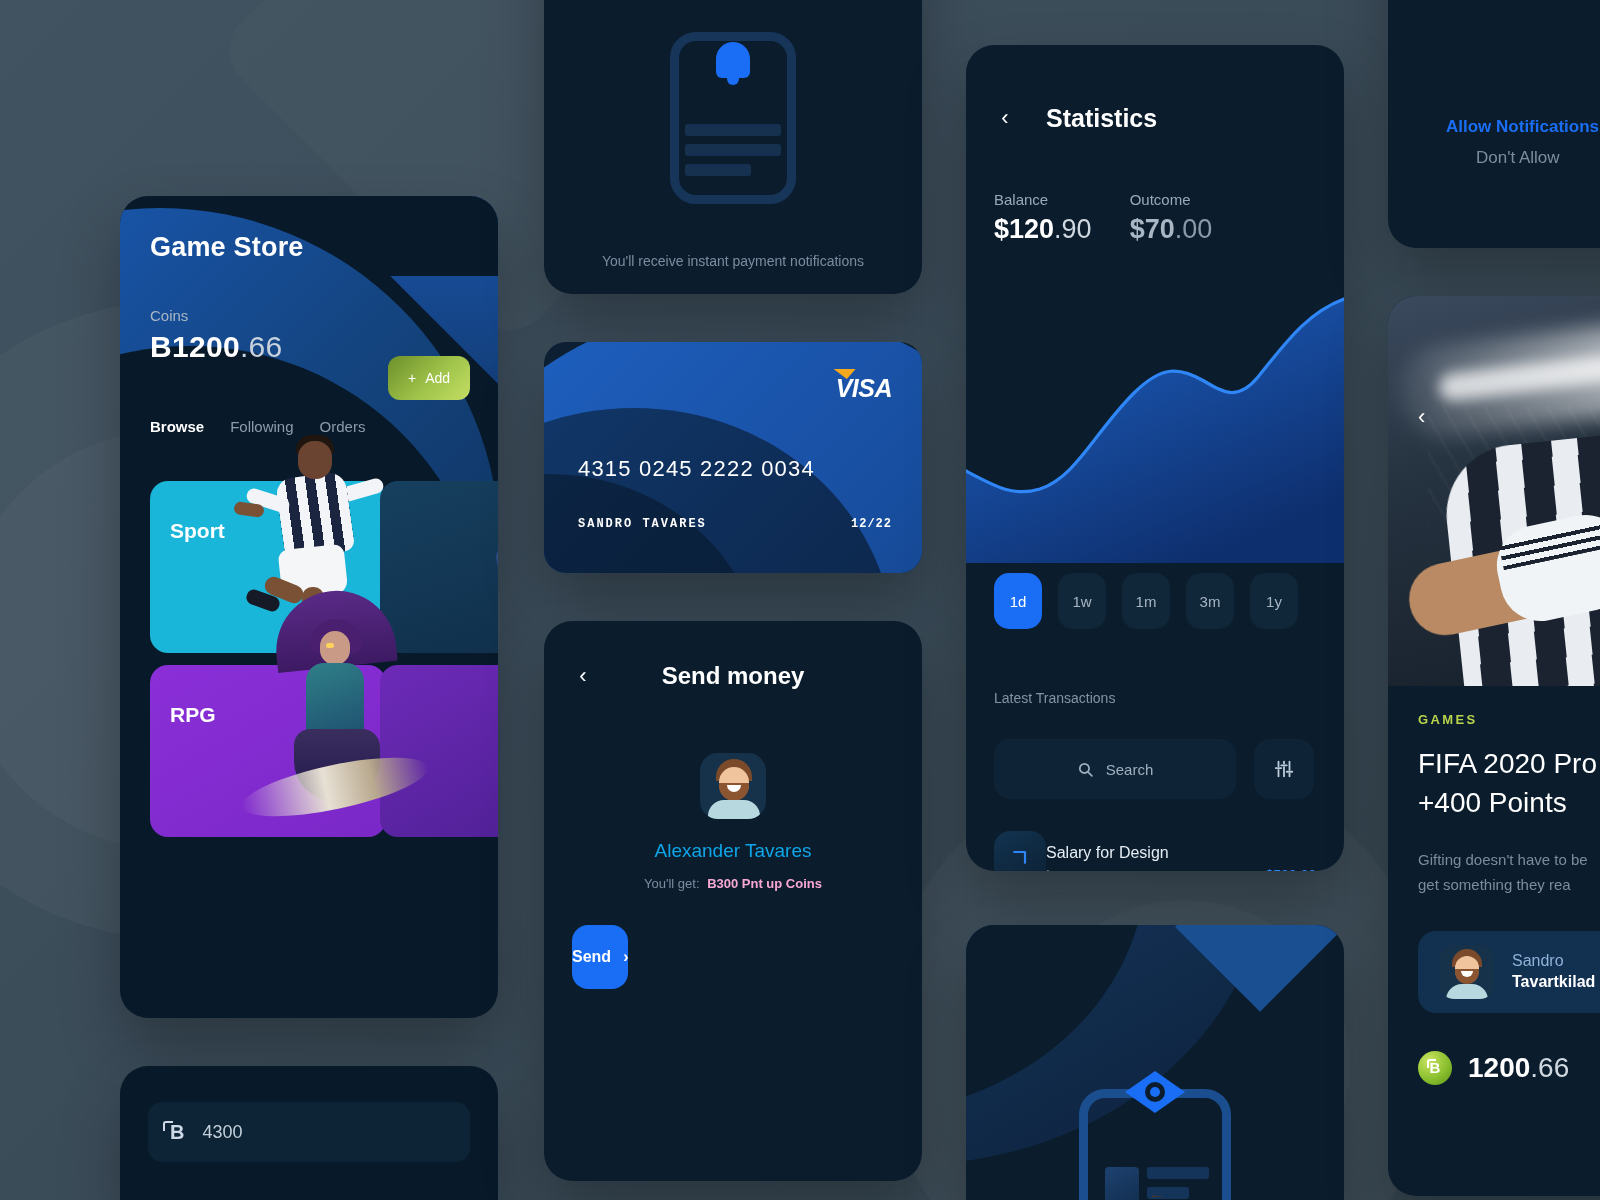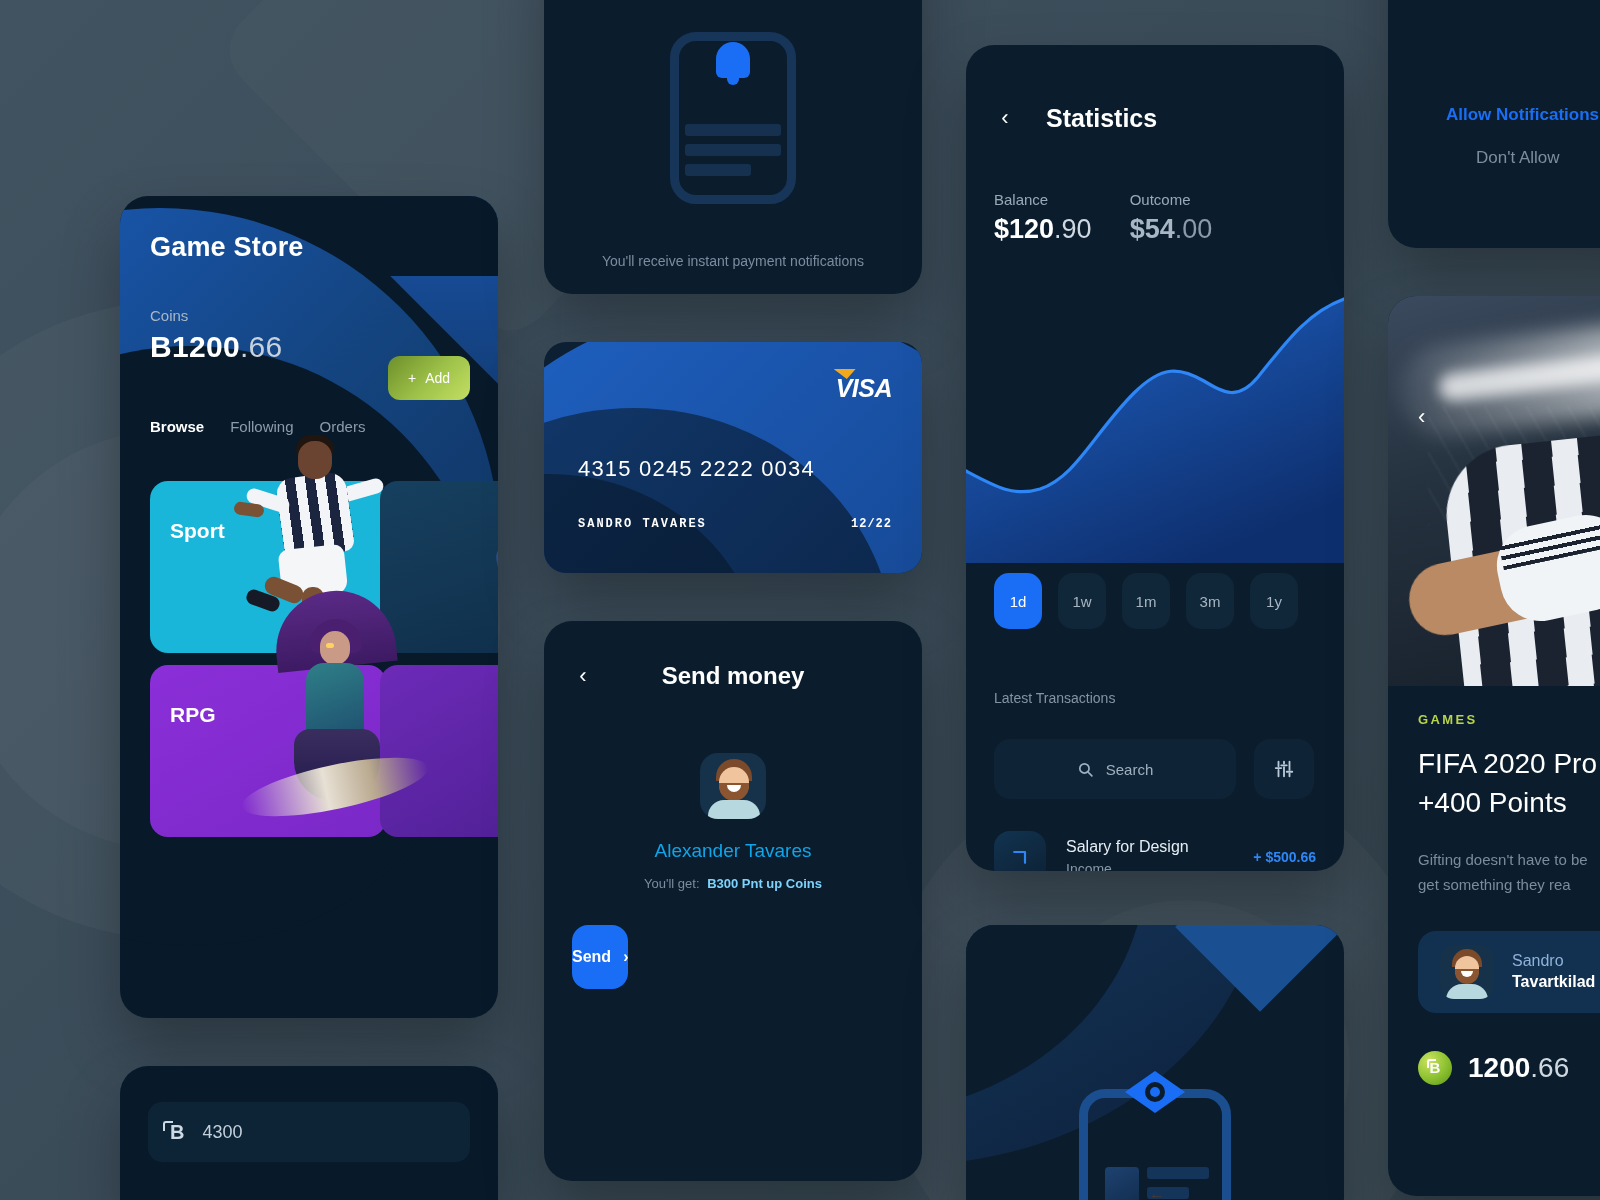--- a/index.html
+++ b/index.html
@@ -172,21 +172,21 @@
      background:#16324b; position:relative;}
   .av-hair { position:absolute; left:16px; top:6px; width:36px; height:22px; border-radius:18px 18px 0 0; background:#7a4a2a;}
   .av-face { position:absolute; left:19px; top:14px; width:30px; height:32px; border-radius:15px; background:#f0c49c;}
   .av-beard{ position:absolute; left:19px; top:30px; width:30px; height:18px; border-radius:0 0 15px 15px; background:#8a5530;}
   .av-mouth{ position:absolute; left:27px; top:32px; width:14px; height:7px; border-radius:0 0 7px 7px; background:#fff;}
   .av-body { position:absolute; left:8px; top:47px; width:52px; height:26px; border-radius:16px 16px 0 0; background:#b6d8de;}
   .sm-name { margin-top:21px; text-align:center; color:#0ea5e9; font-size:19px; }
   .sm-amount { margin-top:62px; text-align:center; color:#fff; font-size:34px; letter-spacing:.5px;}
   .sm-amount .dec { font-size:22px; }
   .sm-get { margin-top:14px; text-align:center; font-size:13px; color:#7b8ca0;}
-  .sm-get b { color:#7dd3fc; font-weight:700; margin-left:4px;}
+  .sm-get b { color:#f9a8d4; font-weight:700; margin-left:4px;}
   .sm-btn { margin: 34px 28px 0 28px; height:64px; border-radius:16px; background:#1a6ef5;
      color:#fff; font-size:16px; font-weight:700; display:flex; align-items:center; justify-content:center; gap:12px;
      border:none; cursor:pointer; font-family:inherit;}
 
   
   #stats-card { left:966px; top:45px; width:378px; height:826px; background:#0b1d2c; }
   .st-head { position:relative; height:146px; display:flex; align-items:center; padding-left:26px; }
   .st-back { width:26px; height:26px; display:flex; align-items:center; justify-content:center; color:#fff; font-size:22px; cursor:pointer;}
   .st-title { margin-left:28px; color:#fff; font-size:25px; font-weight:700;}
   .st-metrics { display:flex; gap:38px; padding: 0 0 0 28px; position:relative; z-index:3;}
@@ -198,21 +198,21 @@
   .st-graph { position:absolute; left:0; right:0; top:228px; height:290px; }
   .st-pills { position:absolute; left:28px; top:528px; display:flex; gap:16px; }
   .pill { width:48px; height:56px; border-radius:15px; background:#0f2739; color:#a7b5c3;
      display:flex; align-items:center; justify-content:center; font-size:15px; cursor:pointer;}
   .pill.active { background:#1a6ef5; color:#fff; }
   .st-lt { position:absolute; left:28px; top:645px; font-size:14px; color:#8594a4;}
   .st-search { position:absolute; left:28px; top:694px; width:242px; height:60px; border-radius:16px; background:#0e2335;
      display:flex; align-items:center; justify-content:center; gap:12px; color:#9fb0c0; font-size:15px; cursor:pointer;}
   .st-filter { position:absolute; left:288px; top:694px; width:60px; height:60px; border-radius:16px; background:#0e2335;
      display:flex; align-items:center; justify-content:center; cursor:pointer;}
-  .st-tx { position:absolute; left:28px; top:786px; right:28px; display:flex; align-items:center; gap:20px;}
+  .st-tx { position:absolute; left:28px; top:786px; right:28px; display:flex; align-items:flex-end; }
   .tx-icon { width:52px; height:52px; border-radius:16px; background: linear-gradient(150deg,#123350,#0c2134);
      display:flex; align-items:center; justify-content:center; }
   .tx-body { flex:1; }
   .tx-title { color:#e6edf4; font-size:16px;}
   .tx-sub { margin-top:5px; color:#8897a6; font-size:14px;}
   .tx-amt { color:#2f86f7; font-size:14px; font-weight:700;}
 
   
   #eye-card { left:966px; top:925px; width:378px; height:300px; background:#0b1d2c; border-radius:28px;}
   .eye-bg { position:absolute; inset:0; overflow:hidden;}
@@ -229,21 +229,21 @@
   .eye-pupil { width:20px; height:20px; border-radius:50%; background:#0b1d2c; display:flex; align-items:center; justify-content:center;}
   .eye-pupil i { width:10px; height:10px; border-radius:50%; background:#1a6ef5; display:block;}
   .eye-sq { position:absolute; left:26px; top:94px; width:34px; height:42px; border-radius:4px;
      background: linear-gradient(150deg,#1d4270,#122c4d);}
   .eye-l1 { position:absolute; left:68px; top:94px; width:62px; height:12px; border-radius:3px; background:#15345a;}
   .eye-l2 { position:absolute; left:68px; top:114px; width:42px; height:12px; border-radius:3px; background:#15345a;}
   .eye-arrow{ position:absolute; left:70px; top:112px; color:#4a3a2a; font-size:16px;}
 
   
   #perm-card { left:1388px; top:-100px; width:330px; height:348px; background:#0b1d2c; border-radius:28px;}
-  .perm-allow { position:absolute; left:58px; top:205px; color:#1a6ef5; font-size:17px; font-weight:700; cursor:pointer;}
+  .perm-allow { position:absolute; left:58px; top:217px; color:#1a6ef5; font-size:17px; font-weight:700; cursor:pointer;}
   .perm-deny { position:absolute; left:88px; top:248px; color:#7d8d9e; font-size:17px; cursor:pointer;}
 
   
   #fifa-card { left:1388px; top:296px; width:330px; height:900px; background:#0b1d2c; border-radius:28px;}
   .fifa-hero { position:relative; height:390px; overflow:hidden;
      background: linear-gradient(165deg,#3b4a5e 0%, #25323f 40%, #161f2a 100%); }
   .stad-glow { position:absolute; left:10px; top:30px; width:420px; height:90px; border-radius:45px;
      background: linear-gradient(90deg, rgba(255,255,255,.08), rgba(255,255,255,.55), rgba(255,255,255,.1));
      filter: blur(10px); transform: rotate(-7deg);}
   .stad-beam { position:absolute; left:50px; top:58px; width:340px; height:28px; border-radius:14px;
@@ -435,21 +435,21 @@
     <div class="st-metrics">
       <div class="st-m">
         <div class="st-m-label">Balance</div>
         <div class="st-m-value">
           <span>$120</span><span class="dec">.90</span>
         </div>
       </div>
       <div class="st-m secondary">
         <div class="st-m-label">Outcome</div>
         <div class="st-m-value">
-          <span>$54</span><span class="dec">.00</span>
+          <span>$70</span><span class="dec">.00</span>
         </div>
       </div>
     </div>
 
     <div class="st-graph">
       <svg width="378" height="290" viewBox="0 0 378 290" preserveAspectRatio="none">
         <defs>
           <linearGradient id="areaFill" x1="0" y1="0" x2="0.6" y2="1">
             <stop offset="0%" stop-color="#1f63c6"></stop>
             <stop offset="100%" stop-color="#0e2f6e"></stop>

